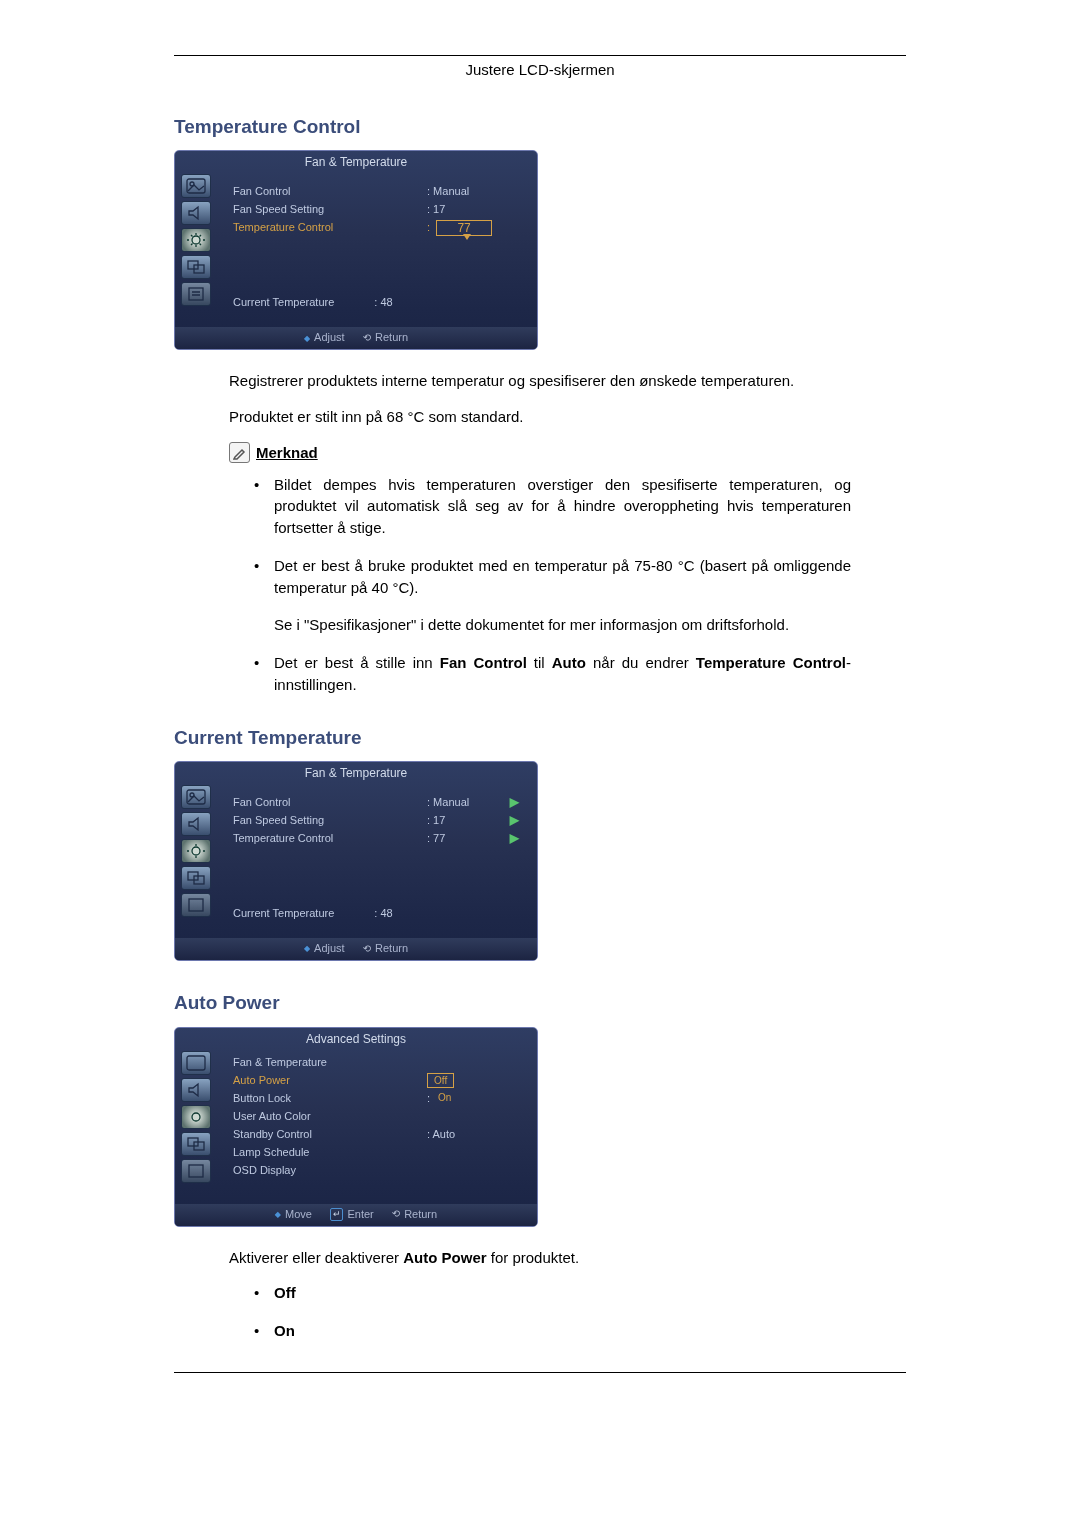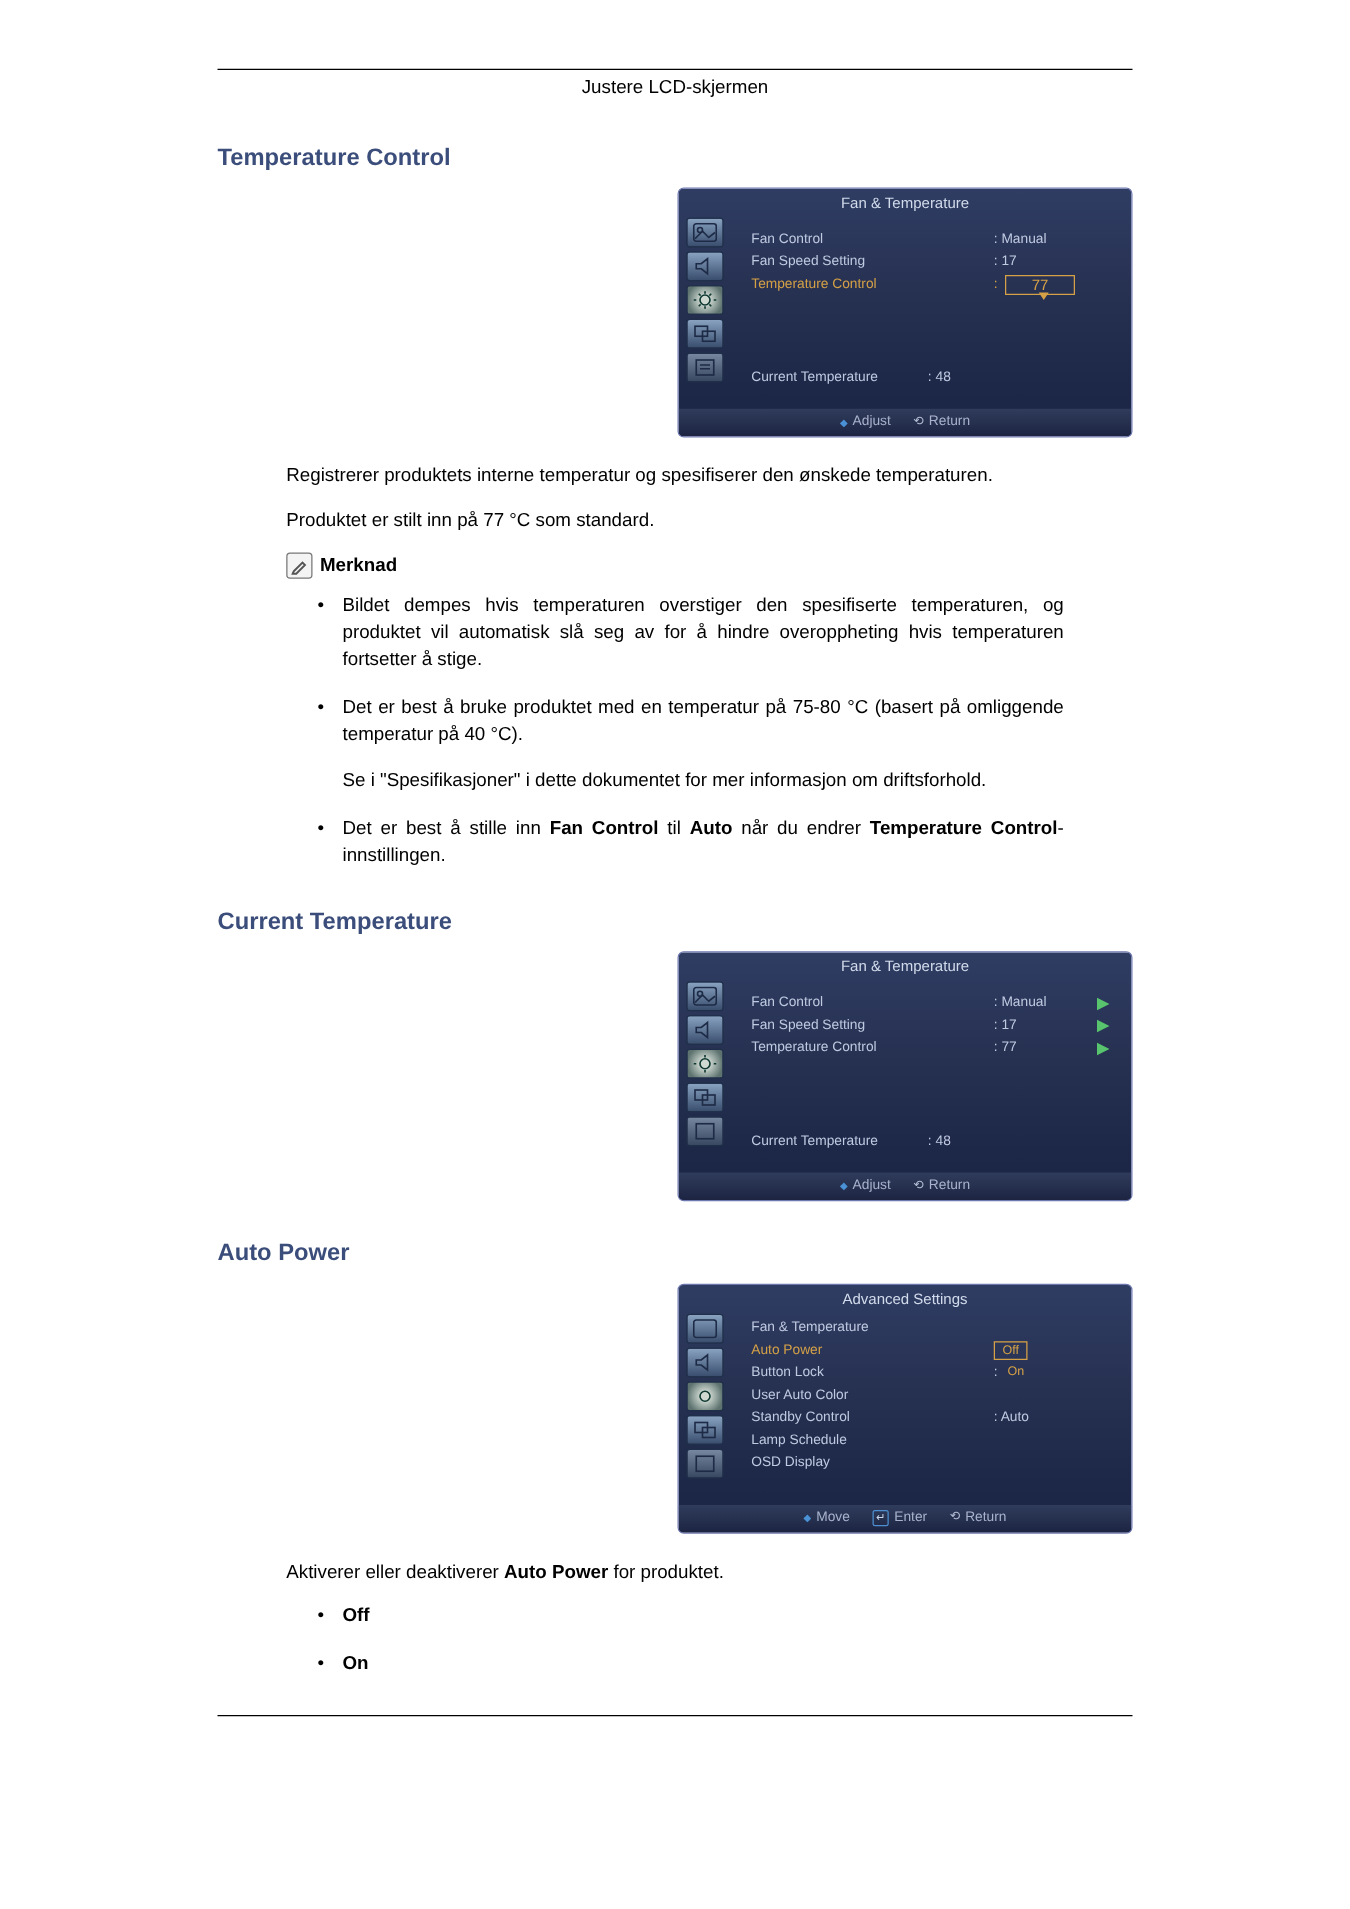--- a/index.html
+++ b/index.html
@@ -29,21 +29,21 @@
   h2.section {
     color: #3b4d7a;
     font-size: 19px;
     font-weight: bold;
     margin: 28px 0 10px 0;
   }
   h2.section.first { margin-top: 20px; }
 
   .osd-wrap {
     display: flex;
-    justify-content: flex-end;
+    justify-content: flex-start;
     margin-bottom: 20px;
   }
   .osd {
     width: 362px;
     height: 198px;
     border-radius: 5px;
     background: linear-gradient(180deg,#2f3d63 0%, #273152 40%, #1d2748 80%, #1a2444 100%);
     border: 1px solid #6d78ae;
     position: relative;
     overflow: hidden;
@@ -140,21 +140,21 @@
   .note-row {
     display:flex; align-items:center; gap:6px;
     margin: 2px 0 8px 55px;
   }
   .note-icon {
     width: 19px; height:19px; border:1px solid #777; border-radius:3px;
     display:inline-flex; align-items:center; justify-content:center;
     background:#f4f4f4;
   }
   .note-icon svg { width:14px; height:14px; stroke:#555; fill:none; stroke-width:1.5; }
-  .note-label { font-weight:bold; font-size:15px; }
+  .note-label { font-weight:bold; font-size:15px;text-decoration:underline; }
   ul.bul {
     margin: 10px 55px 18px 80px;
     padding: 0;
     list-style: none;
   }
   ul.bul li {
     position: relative;
     padding-left: 20px;
     margin-bottom: 16px;
     text-align: justify;
@@ -270,21 +270,21 @@
           </span>
         <span class="grp">
             <span class="circ">⟲</span>
             <span>Return</span>
           </span>
       </div>
     </div>
   </div>
 
   <div class="body-text">Registrerer produktets interne temperatur og spesifiserer den ønskede temperaturen.</div>
-  <div class="body-text" style="margin-top:0;">Produktet er stilt inn på 77 °C som standard.</div>
+  <div class="body-text" style="margin-top:0;">Produktet er stilt inn på 68 °C som standard.</div>
 
   <div class="note-row">
     <span class="note-icon">
         <svg viewBox="0 0 14 14">
           <path d="M2 11 L9 4 L11 6 L4 13 L1 13 Z"></path>
         </svg>
       </span>
     <span class="note-label">Merknad</span>
   </div>
 

